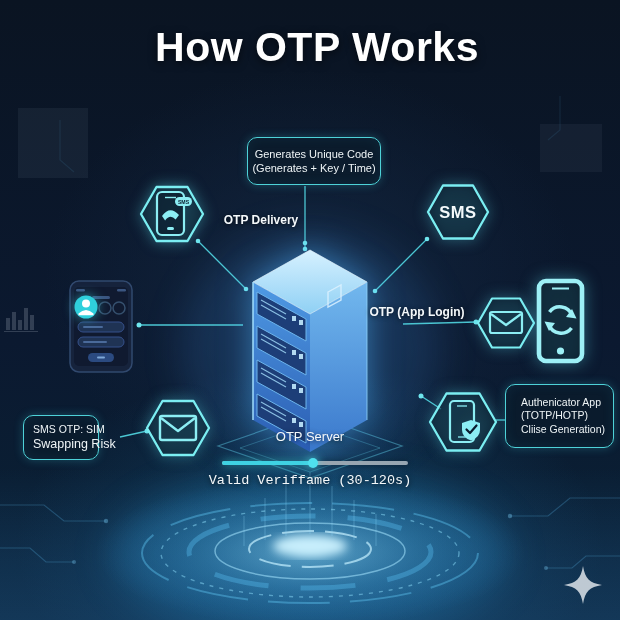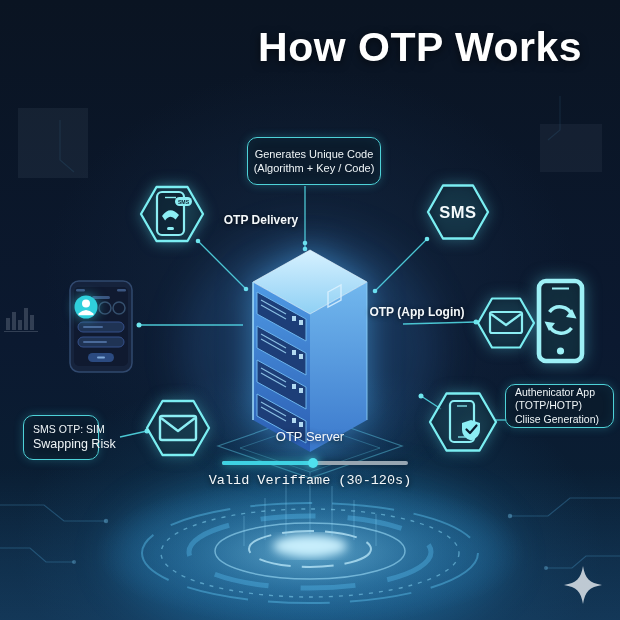--- a/index.html
+++ b/index.html
@@ -7,23 +7,24 @@
     position:relative;width:620px;height:620px;overflow:hidden;
     font-family:"Liberation Sans", sans-serif;color:#f2f6f8;
     background:
       radial-gradient(ellipse 420px 260px at 50% 88%, rgba(36,130,190,0.30), rgba(0,0,0,0) 70%),
       radial-gradient(ellipse 380px 300px at 50% 45%, #12253e 0%, rgba(18,37,62,0) 70%),
       linear-gradient(180deg,#0a1422 0%,#0b1930 55%,#0a1e33 78%,#0c2136 100%);
   }
   .abs{position:absolute;}
   .glow{filter:blur(18px);border-radius:50%;}
   .title{
-    left:0;top:24px;width:582px;text-align:right;
+    left:0;top:24px;width:582px;text-align:center;
     font-size:41px;font-weight:800;letter-spacing:.5px;color:#ffffff;
     text-shadow:0 2px 8px rgba(0,0,0,.6);
+    padding-left:26px;
   }
   .callout{
     background:rgba(10,27,42,.58);
     border:1.5px solid #4ed2d8;border-radius:10px;
     box-shadow:0 0 10px rgba(60,200,215,.28), inset 0 0 12px rgba(40,140,170,.12);
     color:#eef4f6;display:flex;flex-direction:column;justify-content:center;
     padding:4px 8px;box-sizing:border-box;line-height:1.3;
   }
   .callout .l{white-space:nowrap;}
   .lbl{
@@ -259,29 +260,29 @@
 
     <g transform="translate(583,585)">
       <path d="M0,-19 C2,-6.5 6.5,-2 19,0 C6.5,2 2,6.5 0,19 C-2,6.5 -6.5,2 -19,0 C-6.5,-2 -2,-6.5 0,-19 Z" fill="#c8d2da" opacity=".95"></path>
     </g>
   </svg>
 
   <div class="abs title">How OTP Works</div>
 
   <div class="abs callout" style="left:247px;top:137px;width:134px;height:48px;font-size:11px;text-align:right;align-items:center;">
     <span class="l">Generates Unique Code</span>
-    <span class="l">(Algorithm + Key / Code)</span>
+    <span class="l">(Generates + Key / Time)</span>
   </div>
 
   <div class="abs lbl" style="left:261px;top:213px;">OTP Delivery</div>
 
 
   <div class="abs lbl" style="left:417px;top:305px;">OTP (App Login)</div>
 
-  <div class="abs callout" style="left:505px;top:384px;width:109px;height:44px;font-size:10.5px;text-align:left;padding-left:9px;">
+  <div class="abs callout" style="left:505px;top:384px;width:109px;height:64px;font-size:10.5px;text-align:left;padding-left:15px;">
     <span class="l">Authenicator App</span>
     <span class="l">(TOTP/HOTP)</span>
     <span class="l">Cliise Generation)</span>
   </div>
 
   <div class="abs callout" style="left:23px;top:415px;width:76px;height:45px;font-size:10.5px;text-align:left;padding-left:9px;">
     <span class="l">SMS OTP: SIM</span>
     <span class="l" style="font-size:12.5px;">Swapping Risk</span>
   </div>
 

